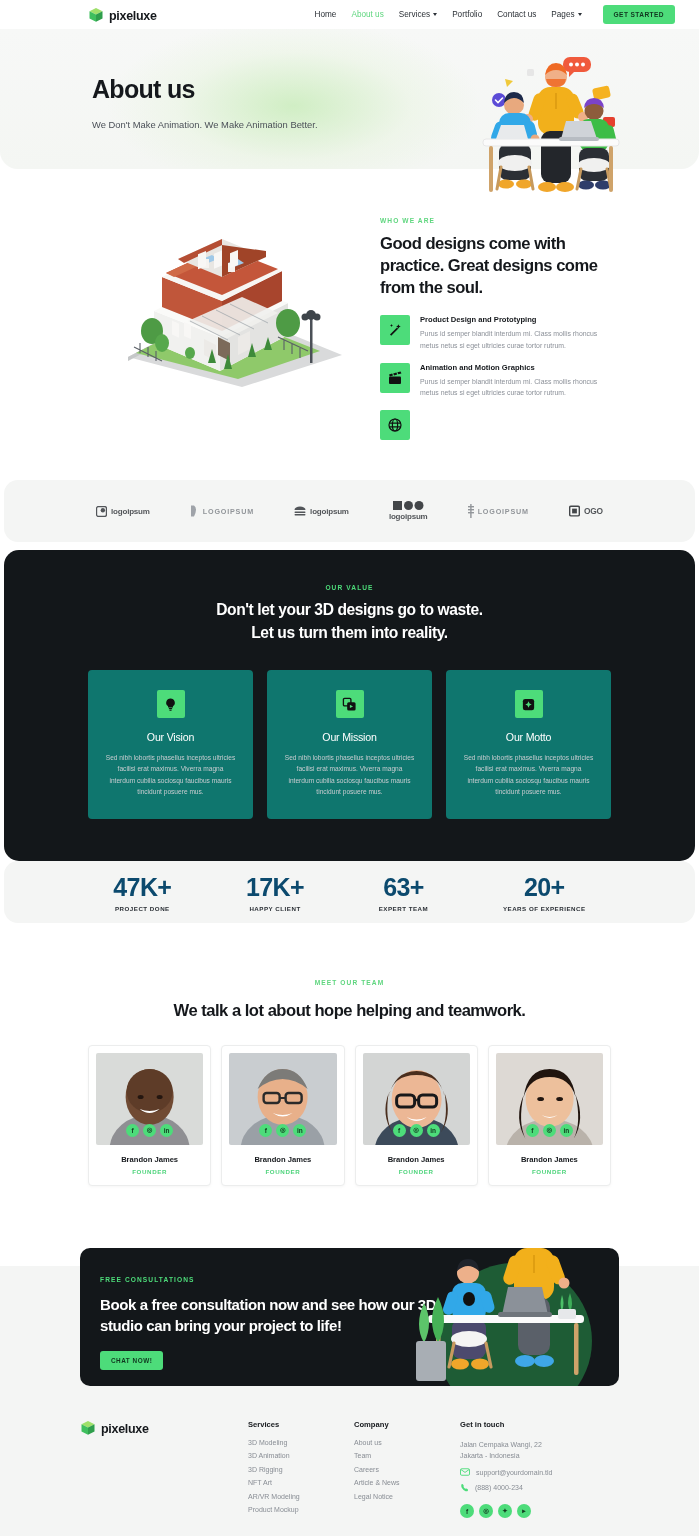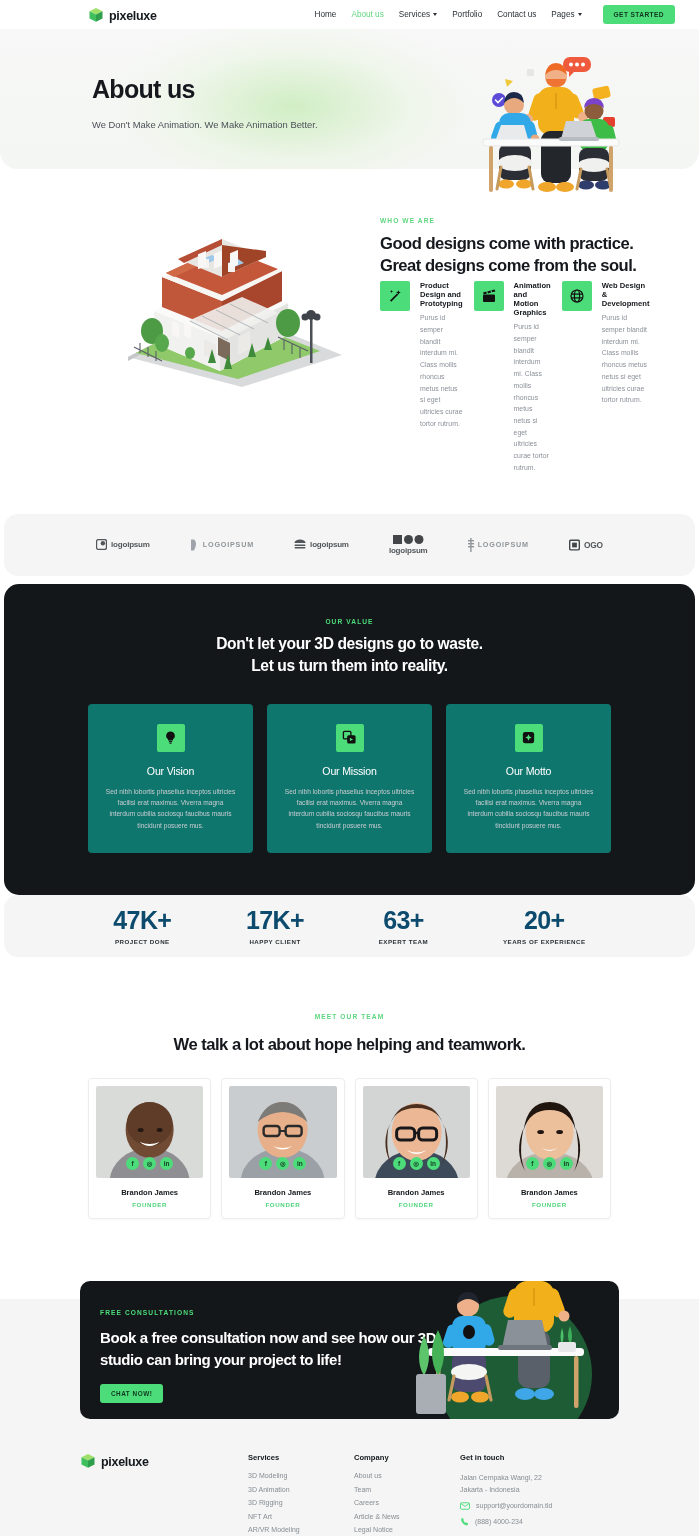--- a/index.html
+++ b/index.html
@@ -57,21 +57,21 @@
   .hero p { margin-top: 13px; font-size: 9.4px; line-height: 1.65; color: #4b5058; max-width: 230px; }
 
   .hero-art { position: absolute; right: 58px; top: 22px; width: 176px; height: 162px; z-index: 4; }
 
   
   .who { display: flex; padding: 42px 80px 40px 92px; gap: 20px; align-items: flex-start; }
   .who-left { width: 268px; height: 180px; position: relative; flex: none; }
   .who-right { flex: 1; padding-top: 6px; }
   .eyebrow { font-size: 6.6px; font-weight: 700; letter-spacing: 1.1px; color: #5fd67f; text-transform: uppercase; }
   .who-right h2 { margin-top: 9px; font-size: 16.6px; line-height: 1.33; font-weight: 700; letter-spacing: -0.5px; color: #15181c; }
-  .feature-list { margin-top: 4px; display: flex; flex-direction: row; gap: 11px; }
+  .feature-list { margin-top: 16px; display: flex; flex-direction: column; gap: 11px; }
   .feature { display: flex; gap: 10px; align-items: flex-start; }
   .fi {
     width: 30px; height: 30px; flex: none; background: #4ddc7a; border-radius: 2px;
     display: flex; align-items: center; justify-content: center;
   }
   .feature h3 { font-size: 7.6px; font-weight: 700; color: #15181c; }
   .feature p { margin-top: 4px; font-size: 6.9px; line-height: 1.7; color: #8b9098; max-width: 195px; }
 
   
   .logos {
@@ -381,24 +381,20 @@
           </div>
         </div>
 
         <div class="feature">
           <div class="fi">
             <svg width="16" height="16" viewBox="0 0 16 16" fill="none" stroke="#111" stroke-width="1.2">
               <circle cx="8" cy="8" r="6"></circle>
               <ellipse cx="8" cy="8" rx="2.6" ry="6"></ellipse>
               <path d="M2.2 6.2 h11.6 M2.2 9.8 h11.6"></path>
             </svg>
-          </div>
-          <div>
-            <h3>Web Design &amp; Development</h3>
-            <p>Purus id semper blandit interdum mi. Class mollis rhoncus metus netus si eget ultricies curae tortor rutrum.</p>
           </div>
         </div>
 
       </div>
     </div>
   </div>
 
   <div class="logos">
     <div class="logo-item">
       <svg width="11" height="11" viewBox="0 0 12 12">

